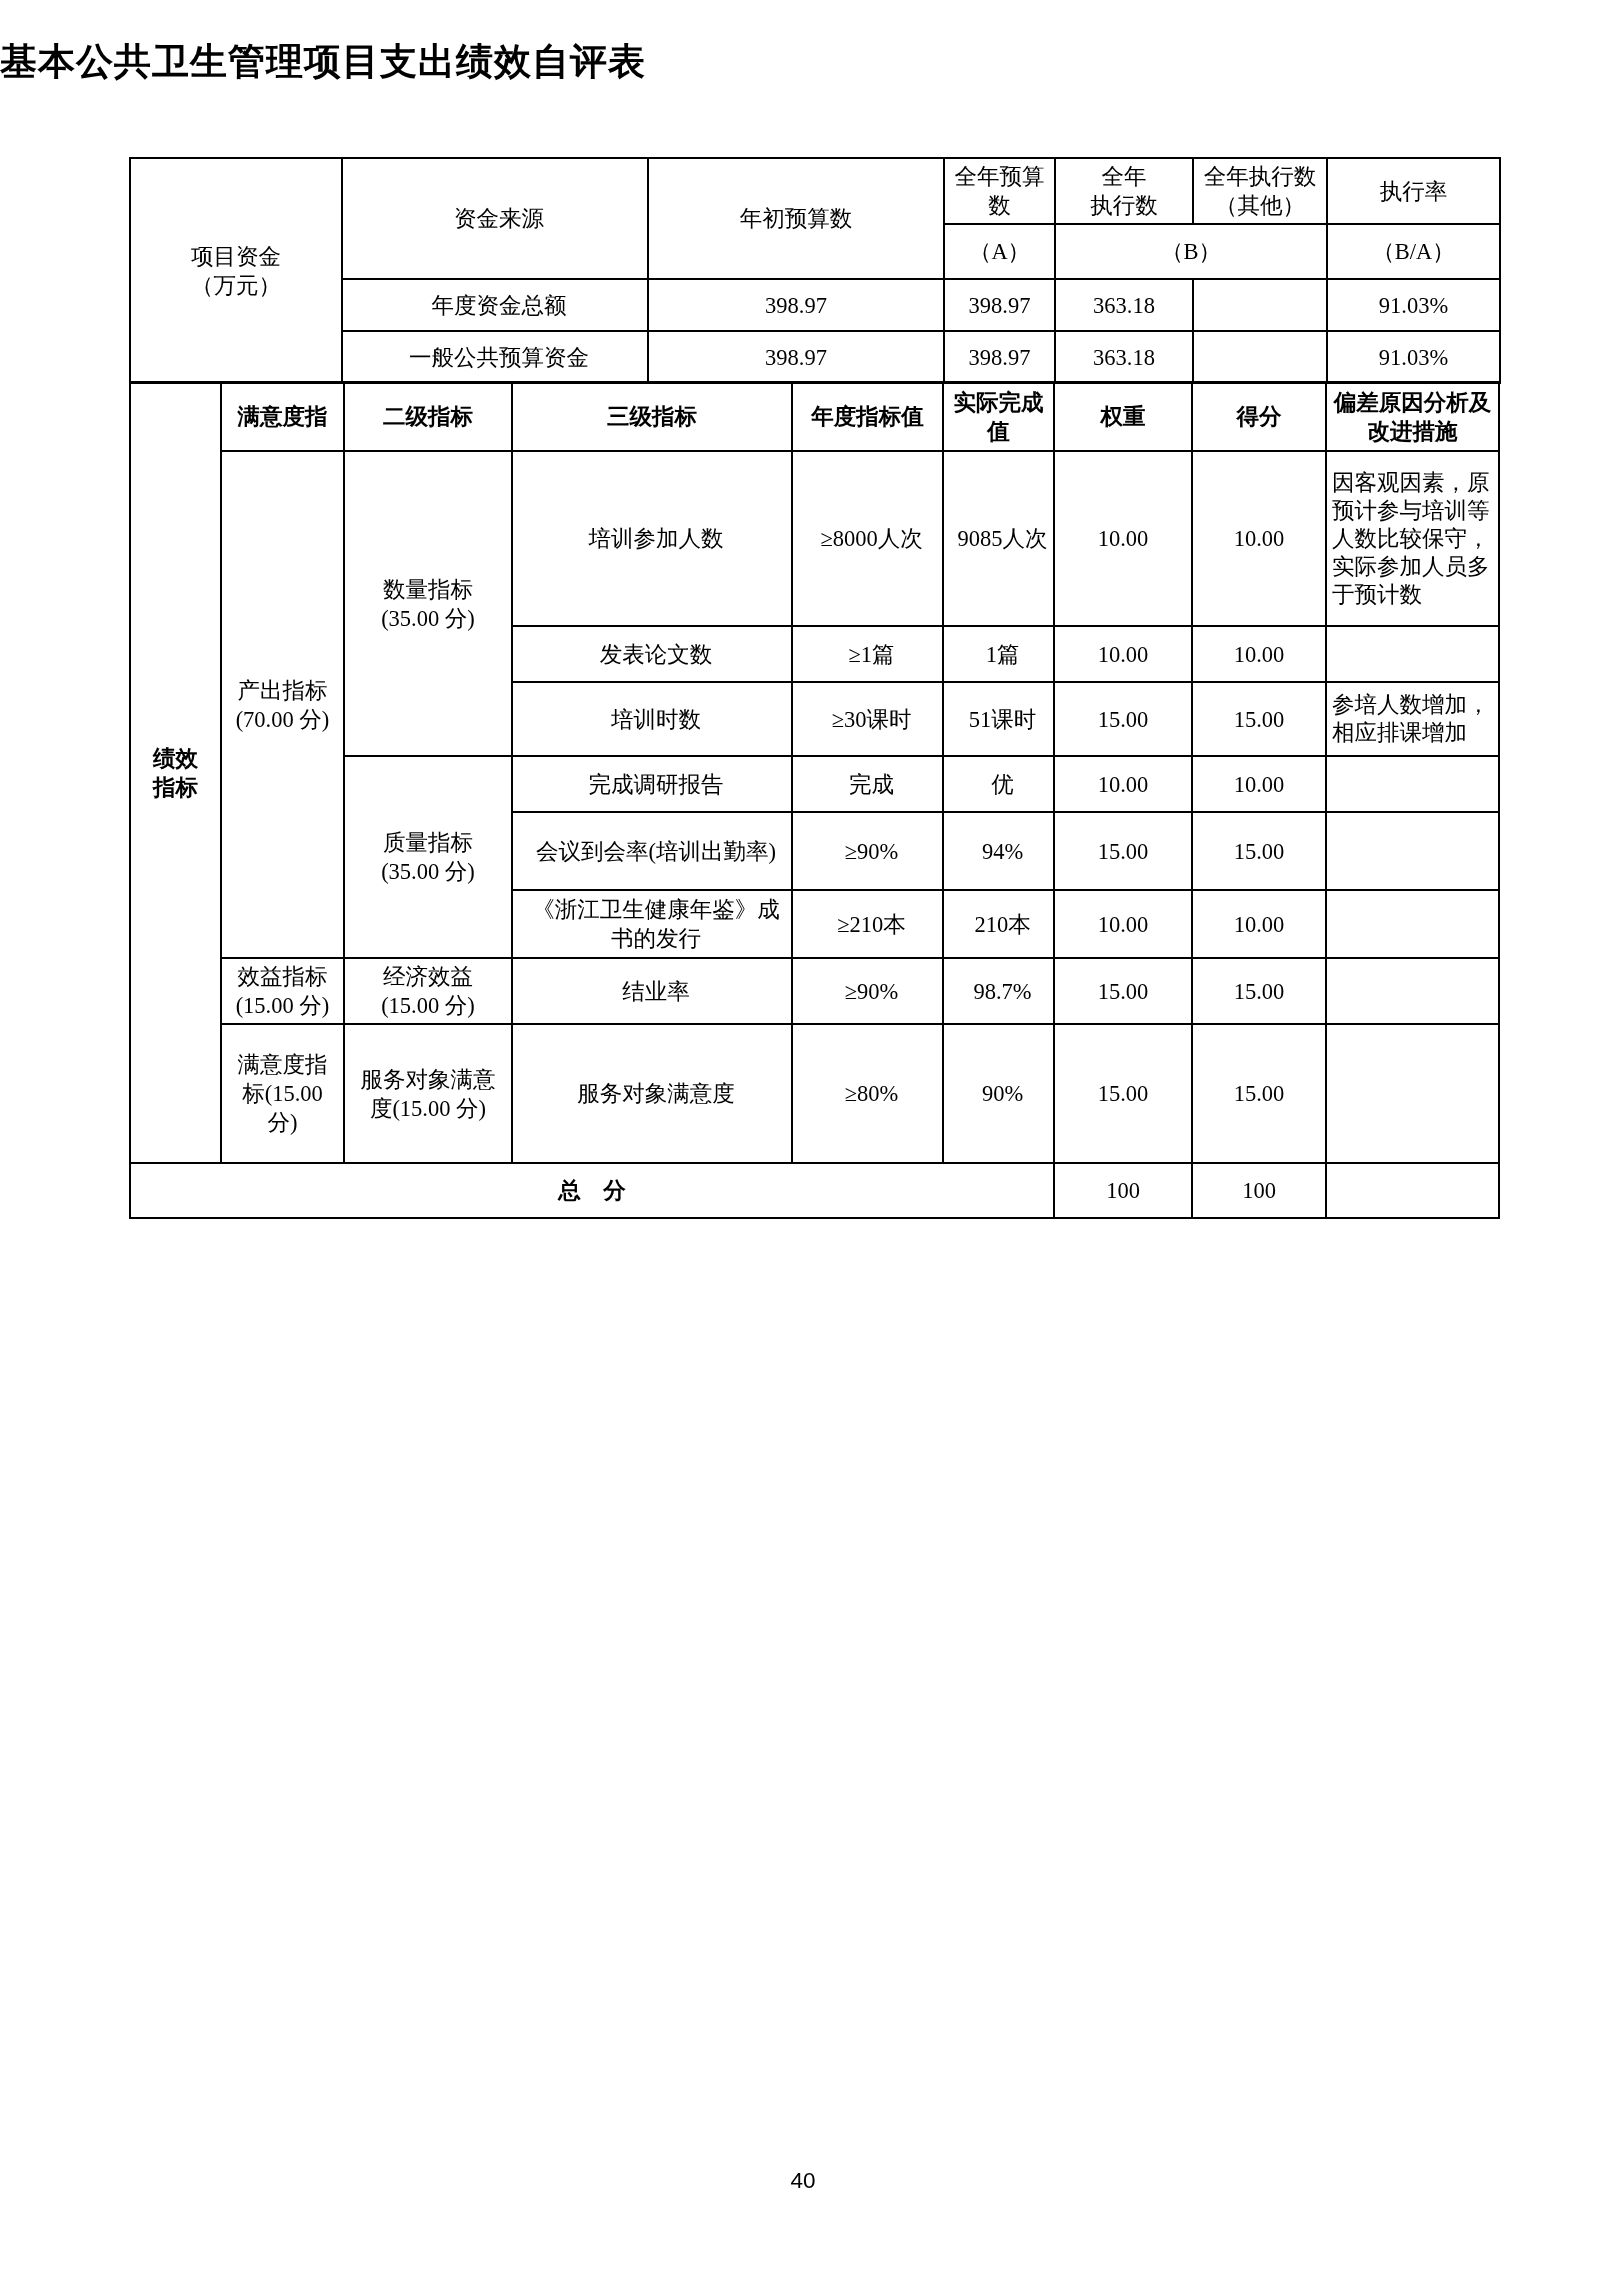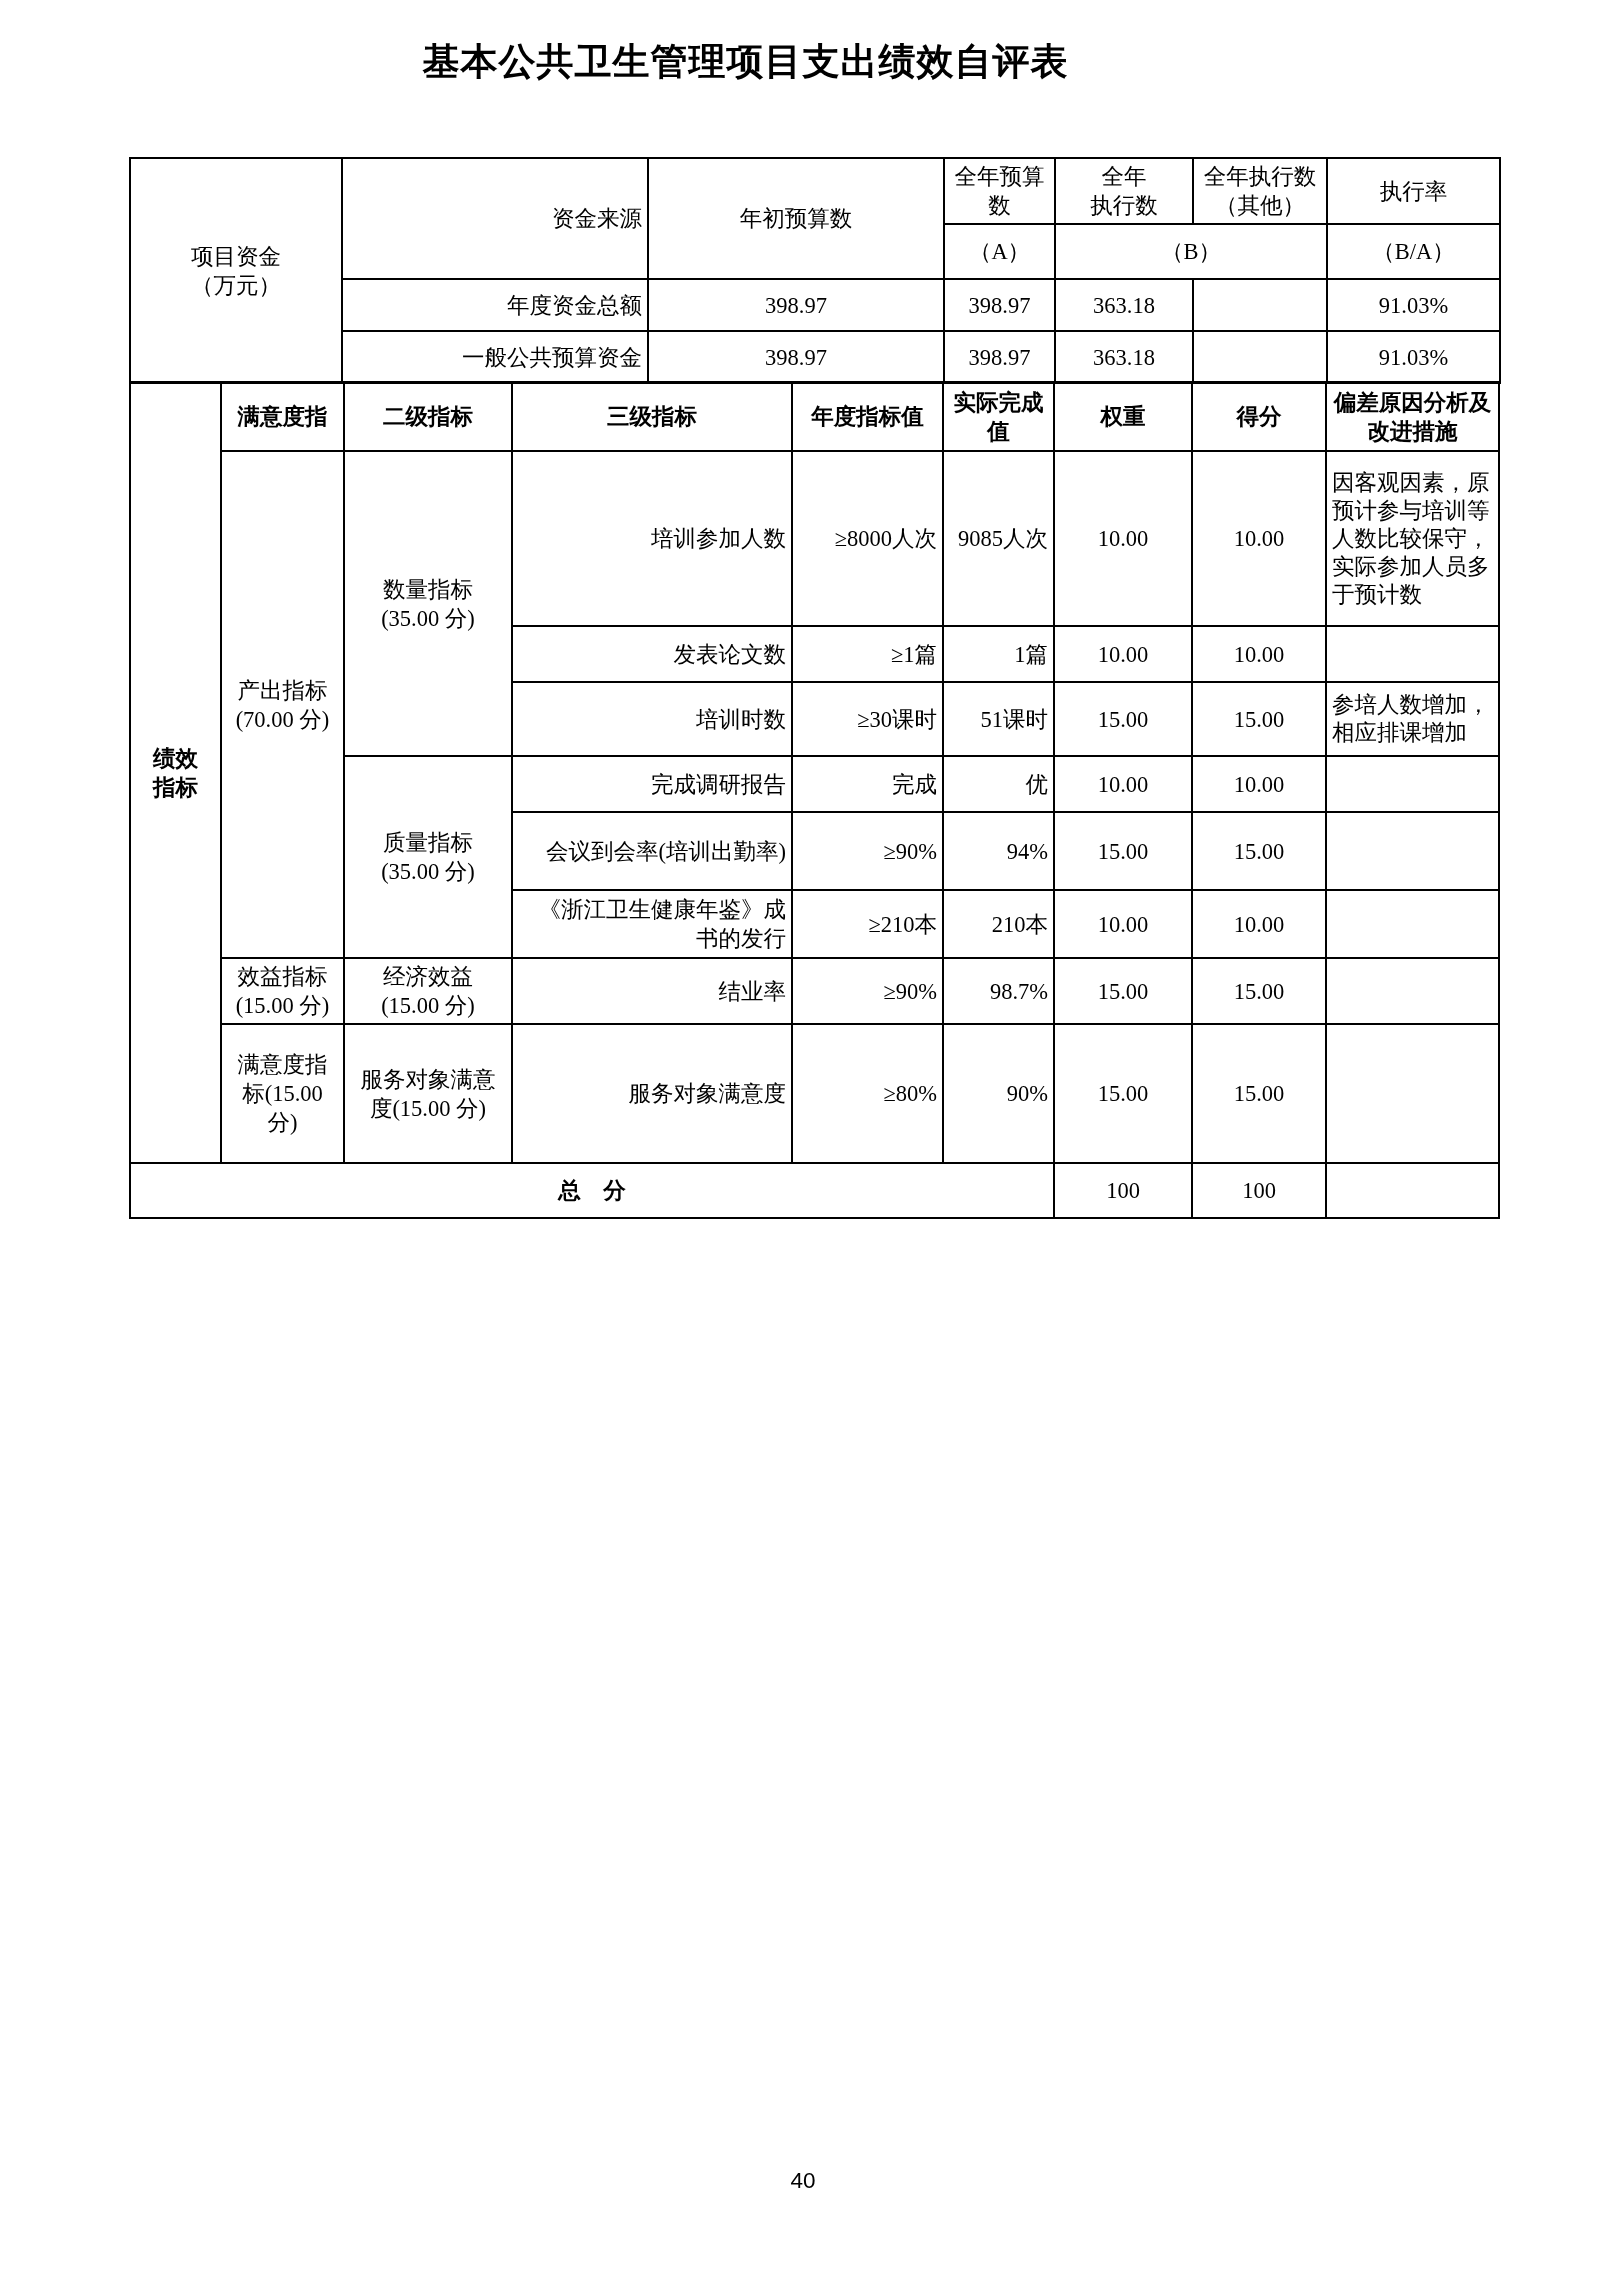--- a/index.html
+++ b/index.html
@@ -10,27 +10,26 @@
     background: #ffffff;
     color: #000000;
     font-family: "Liberation Serif", serif;
     overflow: hidden;
   }
   .doc-title {
     position: absolute;
     top: 37px;
     left: 0;
     width: 1411px;
-    text-align: center;
+    text-align: left;
     font-family: "Liberation Sans", sans-serif;
     font-size: 37px;
     font-weight: bold;
     letter-spacing: 1px;
     line-height: 49px;
-    padding-left: 40px;
   }
   .tables-wrap {
     position: absolute;
     left: 129px;
     top: 157px;
     width: 1370px;
   }
   table {
     border-collapse: collapse;
     table-layout: fixed;
@@ -41,21 +40,21 @@
   td {
     border: 2px solid #000;
     border-top-width: 2.9px;
     border-bottom-width: 2.9px;
     vertical-align: middle;
     font-size: 22.5px;
     line-height: 29px;
     padding: 2px 4.9px;
     overflow: hidden;
   }
-  td.l { text-align: right; padding-left: 13px; }
+  td.l { text-align: center; padding-left: 13px; }
   td.c { text-align: center; }
   td.hdr { text-align: center; font-weight: bold; }
   .b { font-weight: bold; margin-left: 12px; }
   .pre { white-space: pre-line; }
   td.rem { line-height: 28px; }
   .page-number {
     position: absolute;
     top: 2168px;
     left: 0;
     width: 1588px;

